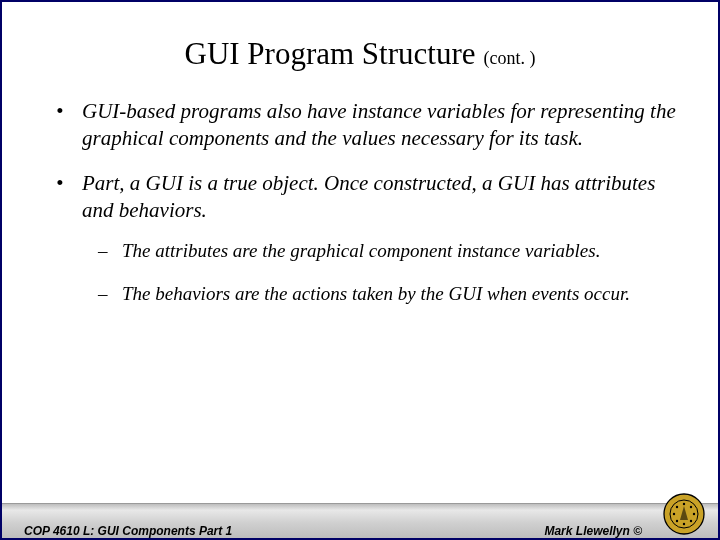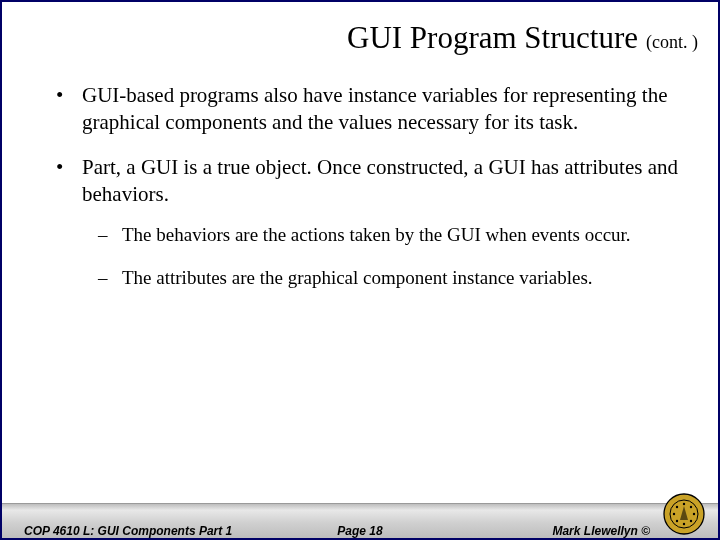--- a/index.html
+++ b/index.html
@@ -14,22 +14,22 @@
   .slide {
     width: 720px;
     height: 540px;
     border: 2px solid #000066;
     box-sizing: border-box;
     position: relative;
     display: flex;
     flex-direction: column;
   }
   .title-wrap {
-    text-align: right;
-    padding: 18px 20px 6px 20px;
+    text-align: center;
+    padding: 34px 20px 6px 20px;
   }
   .title {
     font-size: 31px;
     color: #000000;
     display: inline;
   }
   .title-suffix {
     font-size: 18px;
     color: #000000;
     display: inline;
@@ -38,20 +38,21 @@
   .body {
     flex: 1 1 auto;
     padding: 6px 40px 0 40px;
     font-size: 21px;
     color: #000000;
   }
   ul.bullets {
     list-style: none;
     margin: 0;
     padding: 0;
+    font-style: italic;
   }
   ul.bullets > li {
     position: relative;
     padding-left: 40px;
     margin: 14px 0 18px 0;
     line-height: 1.28;
   }
   ul.bullets > li::before {
     content: "•";
     position: absolute;
@@ -95,21 +96,21 @@
   .footer .left {
     position: absolute;
     left: 22px;
   }
   .footer .center {
     width: 100%;
     text-align: center;
   }
   .footer .right {
     position: absolute;
-    right: 68px;
+    right: 76px;
   }
   .seal {
     position: absolute;
     right: 12px;
     bottom: 2px;
     width: 44px;
     height: 44px;
   }
 </style>
 </head>
@@ -121,30 +122,29 @@
     <span class="title">GUI Program Structure</span>
     <span class="title-suffix">(cont. )</span>
   </div>
 
   <div class="body">
     <ul class="bullets">
       <li>GUI-based programs also have instance variables for representing the graphical components and the values necessary for its task.</li>
       <li>
         <span>Part, a GUI is a true object.  Once constructed, a GUI has attributes and behaviors.</span>
         <ul class="sub">
+          <li>The attributes are the graphical component instance variables.</li>
           <li>The behaviors are the actions taken by the GUI when events occur.</li>
-          <li>The attributes are the graphical component instance variables.</li>
         </ul>
       </li>
     </ul>
   </div>
 
   <div class="footer">
     <span class="left">COP 4610 L: GUI Components Part 1</span>
-    <span class="center">Page 18</span>
     <span class="right">Mark Llewellyn ©</span>
     <span class="seal">
       <svg viewBox="0 0 44 44" width="44" height="44">
         <circle cx="22" cy="22" r="20" fill="#c9a227" stroke="#000" stroke-width="1.3"></circle>
         <circle cx="22" cy="22" r="14" fill="none" stroke="#000" stroke-width="1"></circle>
         <g transform="translate(22,22)">
           <g fill="#000">
             <circle r="1.2" cx="0" cy="-10"></circle>
             <circle r="1.2" cx="10" cy="0"></circle>
             <circle r="1.2" cx="0" cy="10"></circle>

